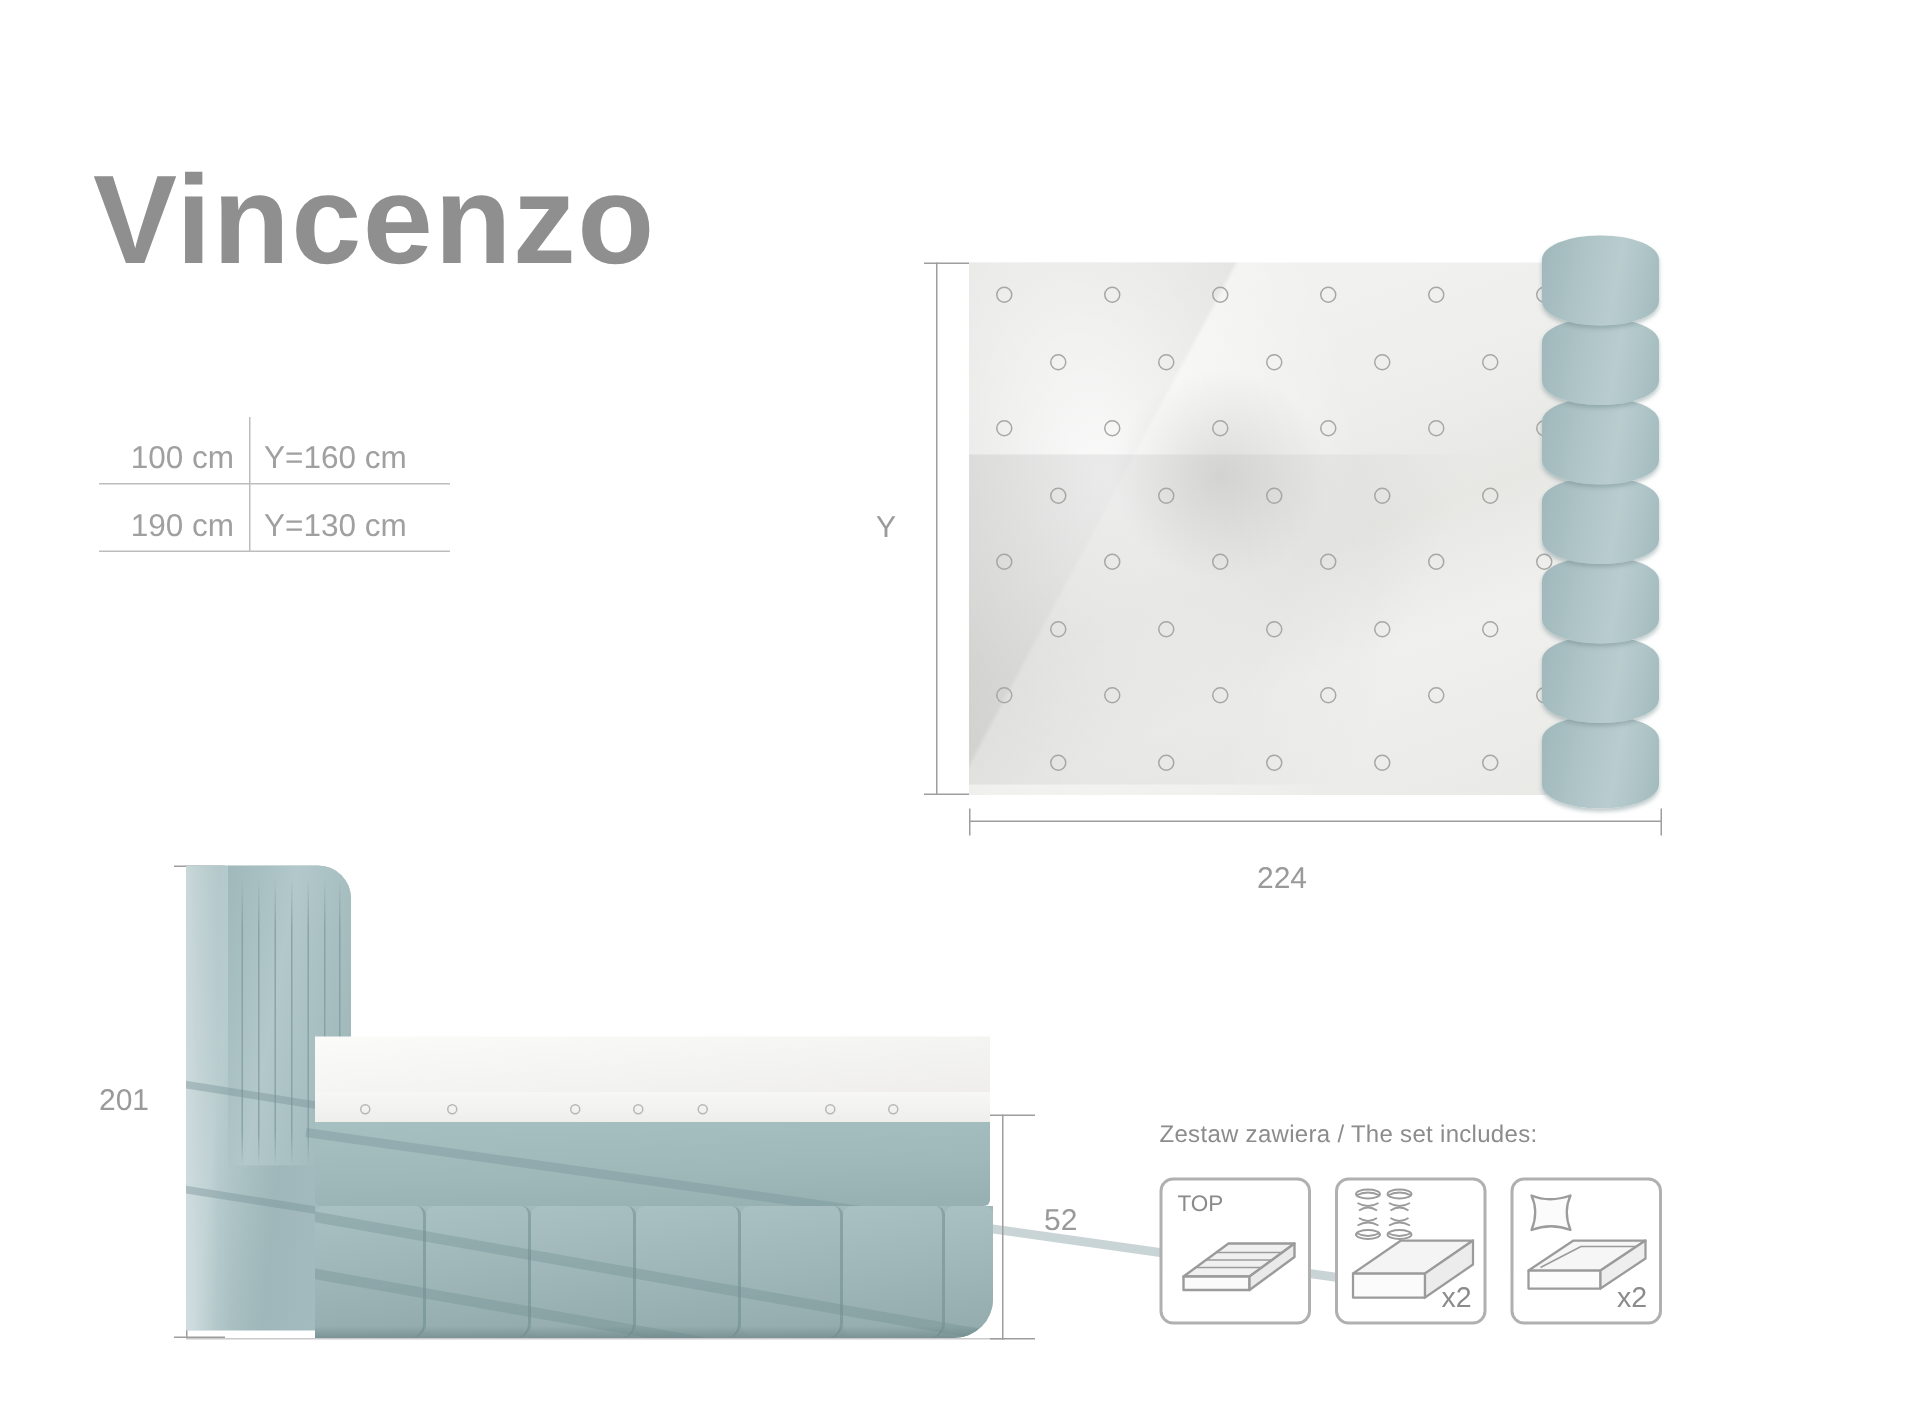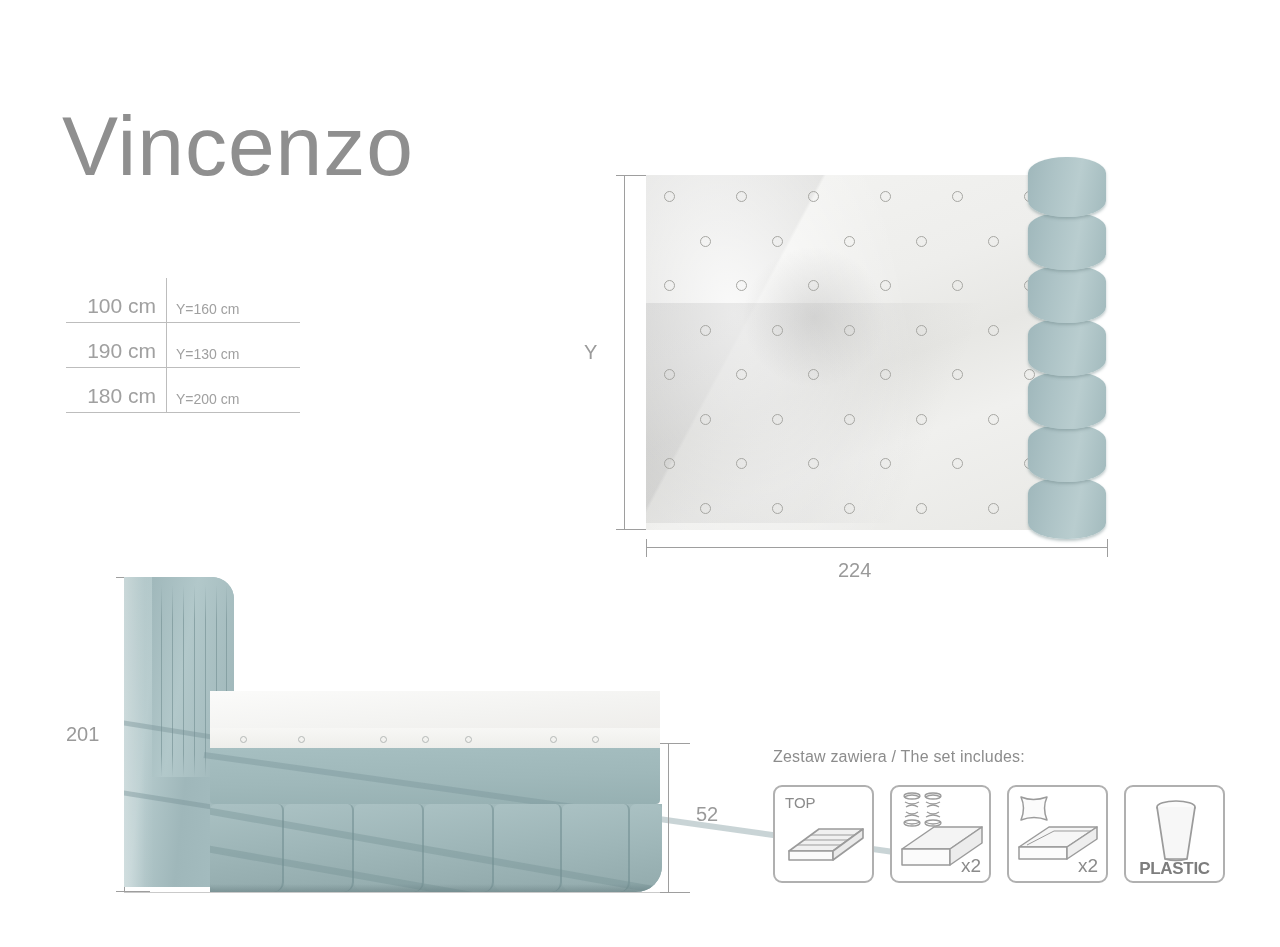--- a/index.html
+++ b/index.html
@@ -13,40 +13,40 @@
     position: relative; overflow: hidden;
     font-family: "Liberation Sans", "DejaVu Sans", sans-serif;
     color: #9a9a9a;
     -webkit-font-smoothing: antialiased;
   }
   .page { position: absolute; inset: 0; }
 
   
   #product-title {
     position: absolute; left: 62px; top: 104px;
-    font-size: 84px; font-weight: 400; letter-spacing: 1px;
+    font-size: 84px; font-weight: 700; letter-spacing: 1px;
     color: #8f8f8f; line-height: 1; white-space: nowrap;
   }
 
   
   #size-block { position: absolute; left: 66px; top: 278px; width: 246px; }
   #size-label { font-size: 20px; color: #a3a3a3; margin-bottom: 22px; }
   .size-table { position: relative; width: 234px; }
   .size-row {
     display: flex; align-items: flex-end;
     height: 45px; border-bottom: 1px solid #bdbdbd;
   }
   .size-cell-left {
     width: 100px; text-align: right; padding-right: 10px;
     font-size: 21px; color: #a0a0a0; line-height: 1;
     padding-bottom: 6px;
   }
   .size-cell-right {
     flex: 1; padding-left: 10px;
-    font-size: 14px; color: #a0a0a0; line-height: 1;
+    font-size: 21px; color: #a0a0a0; line-height: 1;
     padding-bottom: 6px;
   }
   .size-divider {
     position: absolute; left: 100px; top: 0; bottom: 0;
     width: 1px; background: #bdbdbd;
   }
 
   
   #topview { position: absolute; left: 610px; top: 155px; width: 500px; height: 400px; }
 
@@ -206,24 +206,20 @@
   <div id="size-block">
     <div class="size-table">
       <div class="size-divider"></div>
       <div class="size-row">
         <div class="size-cell-left">100 cm</div>
         <div class="size-cell-right">Y=160 cm</div>
       </div>
       <div class="size-row">
         <div class="size-cell-left">190 cm</div>
         <div class="size-cell-right">Y=130 cm</div>
-      </div>
-      <div class="size-row">
-        <div class="size-cell-left">180 cm</div>
-        <div class="size-cell-right">Y=200 cm</div>
       </div>
     </div>
   </div>
 
   <div id="topview">
 
     <div class="dimline dim-v" style="left:14px; top:20px; height:355px;"></div>
     <div class="tick dim-h" style="left:6px; top:20px; width:30px; height:1px;"></div>
     <div class="tick dim-h" style="left:6px; top:374px; width:30px; height:1px;"></div>
     <div class="dim-label" style="left:-26px; top:186px;">Y</div>
@@ -287,21 +283,21 @@
         <div class="hb-seg" style="top: 161px; height: 58px; z-index: 7;"></div>
         <div class="hb-seg" style="top: 108px; height: 58px; z-index: 8;"></div>
         <div class="hb-seg" style="top: 55px; height: 58px; z-index: 9;"></div>
         <div class="hb-seg" style="top: 0px; height: 60px; z-index: 10;"></div>
       <div class="hb-fade"></div>
     </div>
 
     <div class="dimline dim-h" style="left:36px; top:392px; width:462px;"></div>
     <div class="tick dim-v" style="left:36px; top:384px; width:1px; height:18px;"></div>
     <div class="tick dim-v" style="left:497px; top:384px; width:1px; height:18px;"></div>
-    <div class="dim-label" style="left:228px; top:404px;">224</div>
+    <div class="dim-label" style="left:228px; top:420px;">224</div>
   </div>
 
   <div id="sideview">
 
     <div class="dimline dim-v" style="left:24px; top:12px; height:315px;"></div>
     <div class="tick dim-h" style="left:16px; top:12px; width:34px; height:1px;"></div>
     <div class="tick dim-h" style="left:16px; top:326px; width:34px; height:1px;"></div>
     <div class="dim-label" style="left:-34px; top:158px;">201</div>
 
     <div class="sv-headboard">
@@ -415,27 +411,17 @@
             <path d="M12 10 q12 5 26 0 q-5 11 0 23 q-13 -5 -26 0 q5 -12 0 -23 Z" fill="#fbfbfb"></path>
 
             <path d="M10 60 L40 40 L88 40 L58 60 Z" fill="#f6f6f6"></path>
             <path d="M18 58 L45 44 L83 44" stroke-width="1"></path>
             <path d="M10 60 L10 72 L58 72 L58 60 Z" fill="#fcfcfc"></path>
             <path d="M58 60 L88 40 L88 52 L58 72 Z" fill="#eeeeee"></path>
           </g>
         </svg>
       </div>
 
-      <div class="icon-box">
-        <span class="icon-cap cap-plastic">PLASTIC</span>
-        <svg width="101" height="98" viewBox="0 0 101 98">
-          <g fill="none" stroke="#9b9b9b" stroke-width="1.7" stroke-linejoin="round">
-            <ellipse cx="50" cy="20" rx="19" ry="6" fill="#fbfbfb"></ellipse>
-            <path d="M31 20 L39 72 L61 72 L69 20" fill="#f7f7f7"></path>
-            <path d="M39 72 q11 3 22 0"></path>
-          </g>
-        </svg>
-      </div>
 
     </div>
   </div>
 
 </div>
 
 </body></html>

